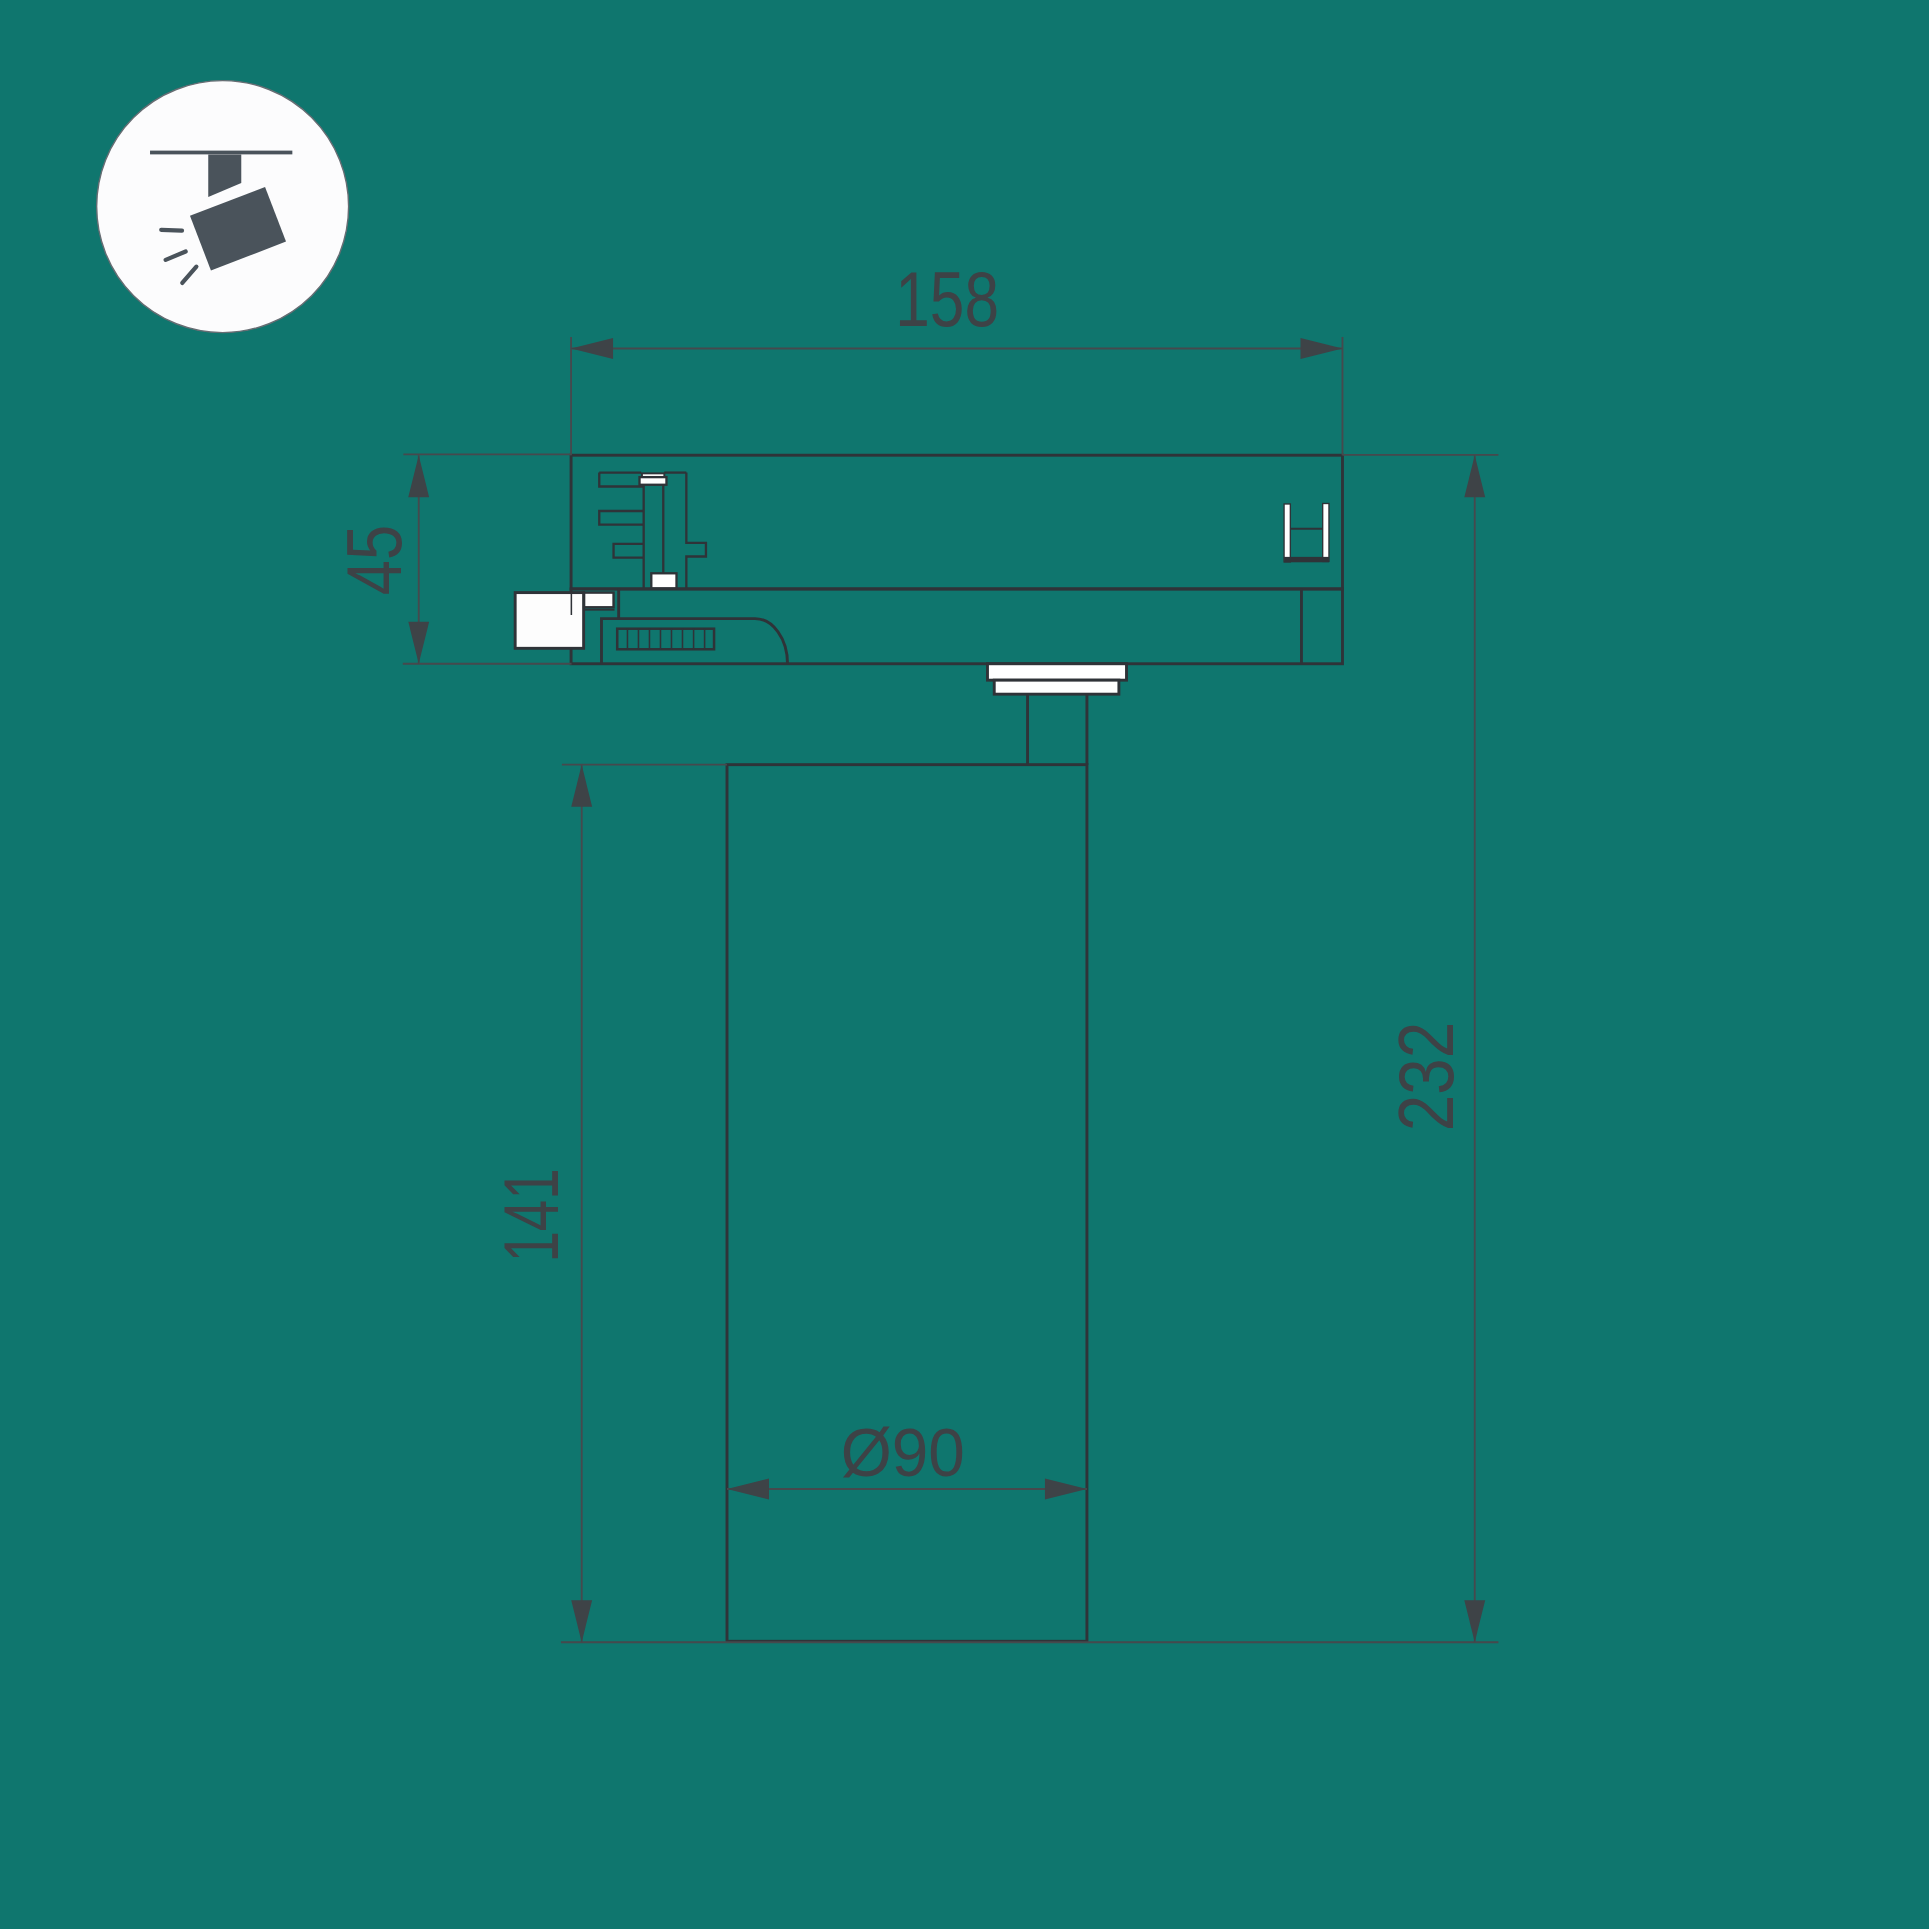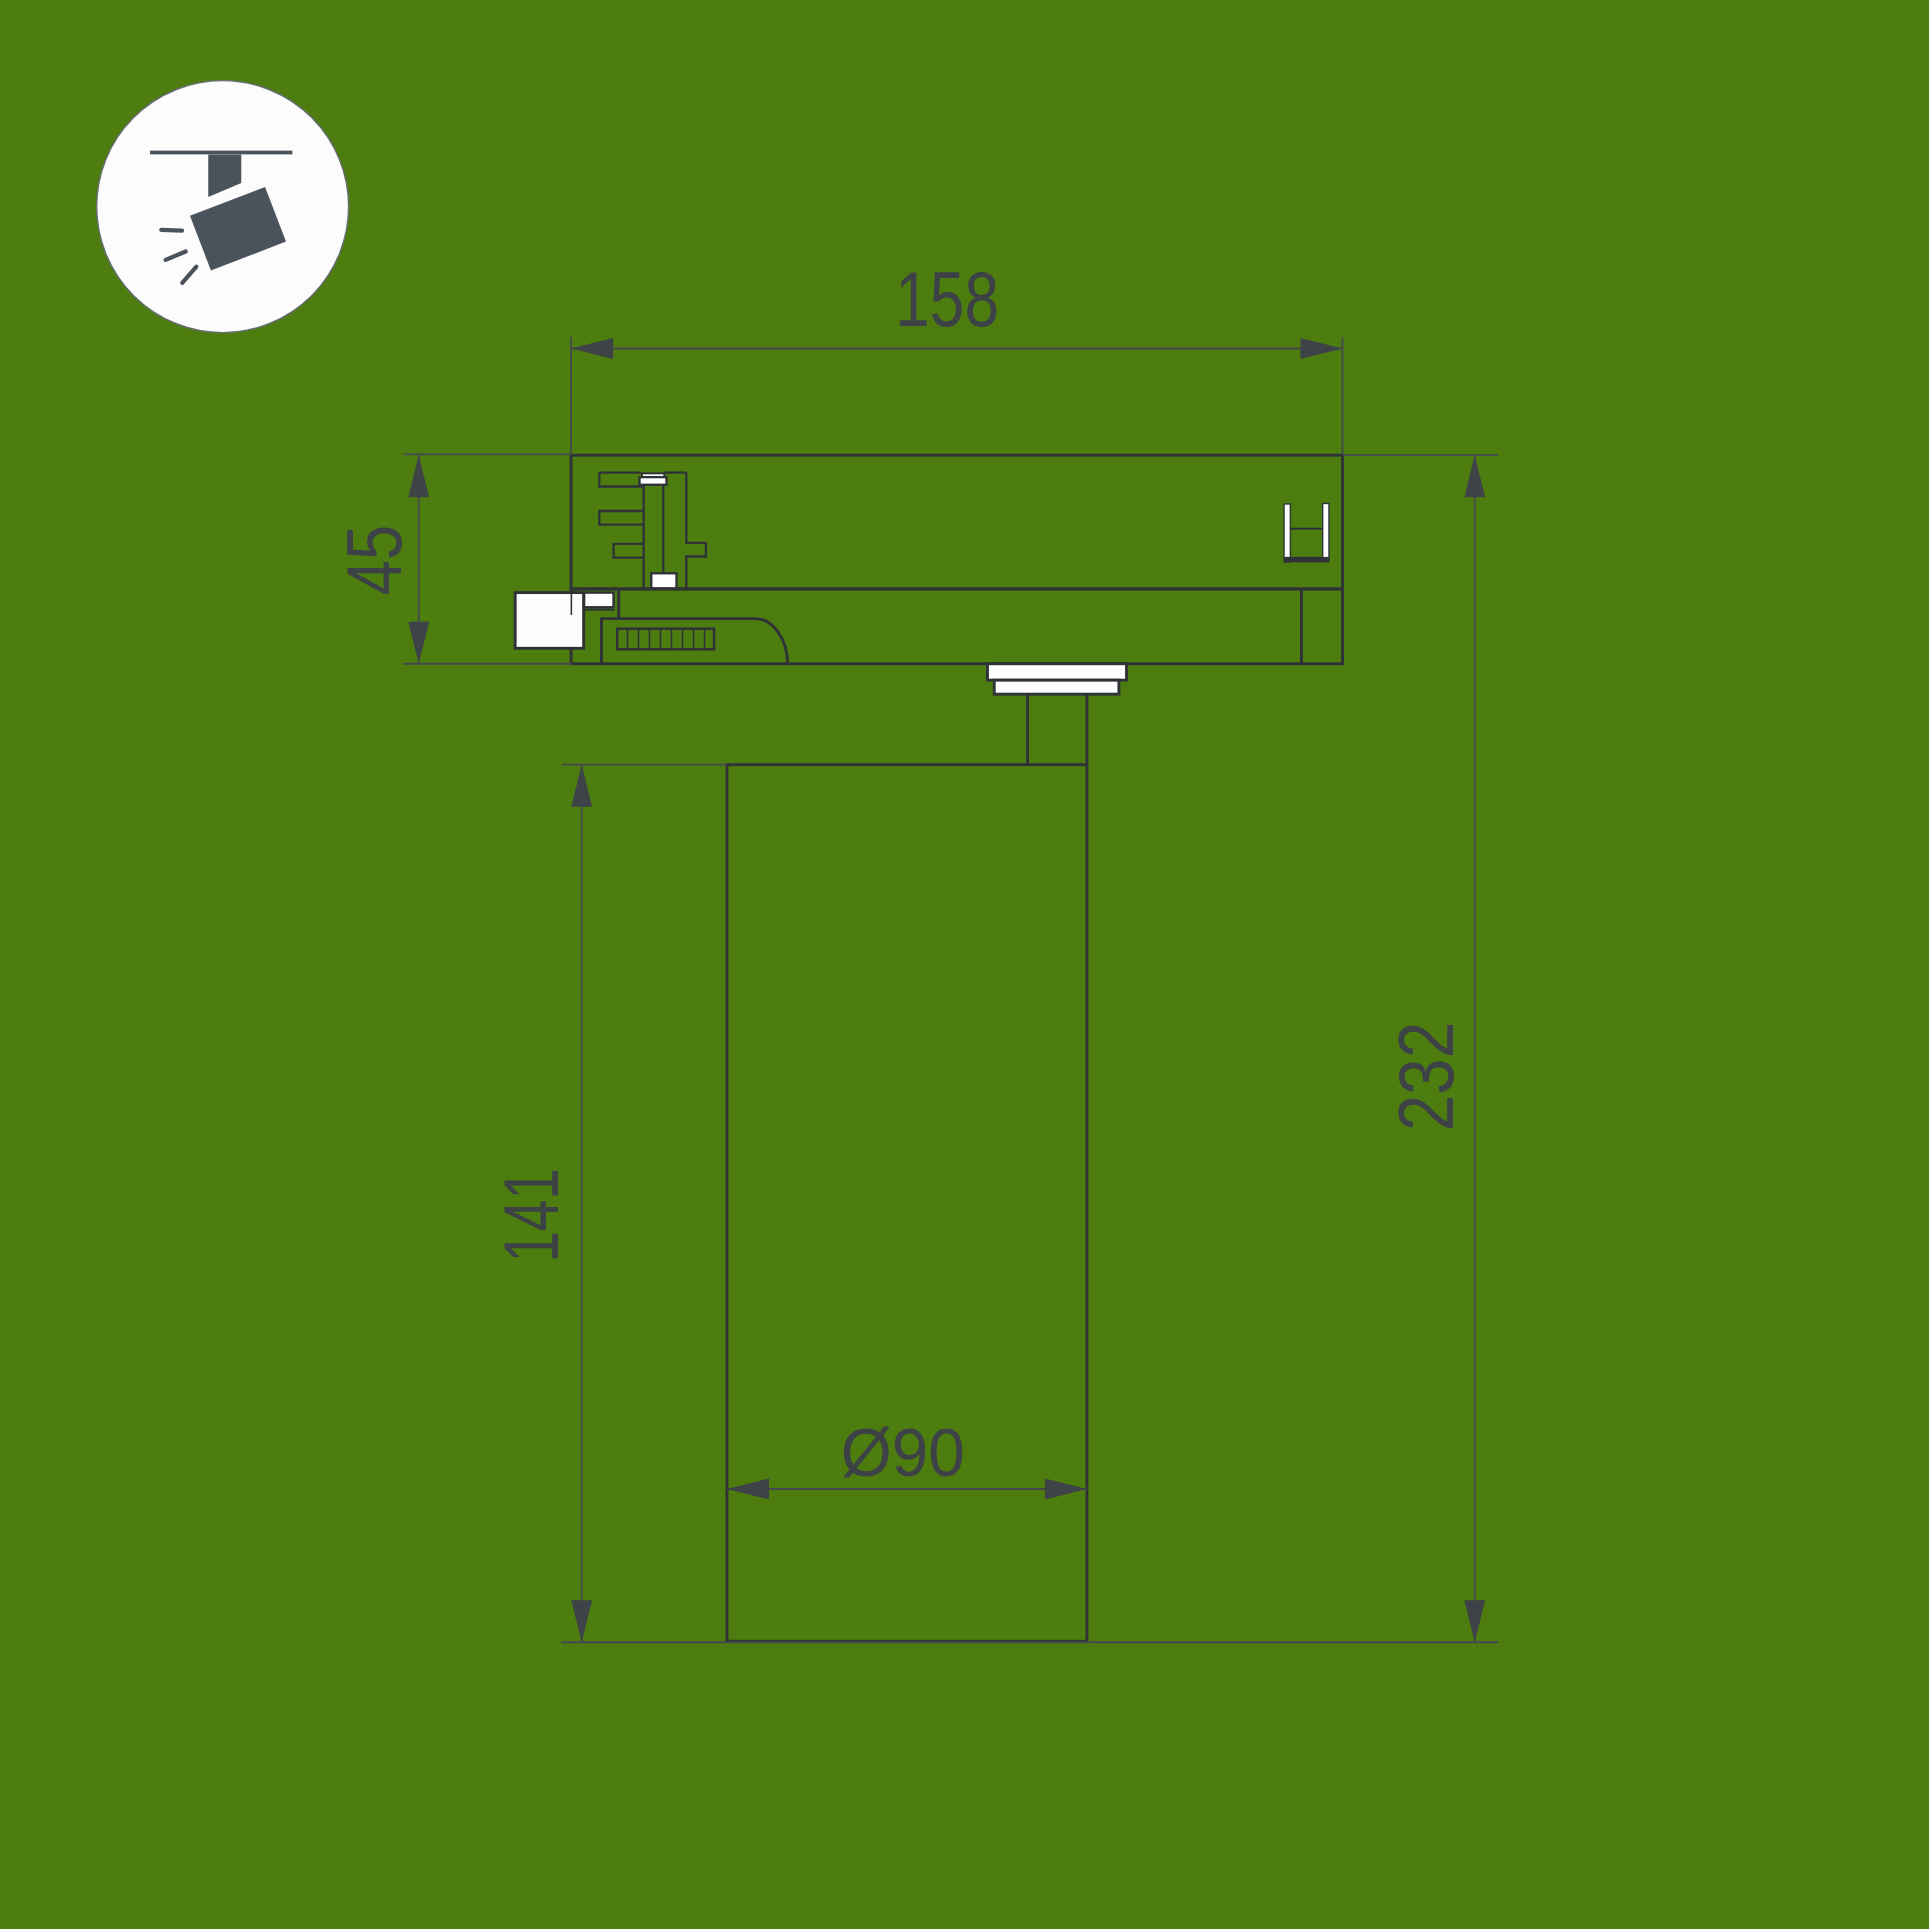--- a/index.html
+++ b/index.html
@@ -1,16 +1,16 @@
 <!DOCTYPE html>
 <html><head>
 <meta charset="utf-8">
 <style>
   html,body{margin:0;padding:0;background:#ffffff;}
-  #page{width:1929px;height:1929px;position:relative;background:#4d7c0f;}
+  #page{width:1929px;height:1929px;position:relative;background:#0f766e;}
   svg{display:block;}
   text{font-family:"Liberation Sans",sans-serif;fill:#3d4246;}
 </style>
 </head>
 <body>
 <div id="page">
 <svg width="1929" height="1929" viewBox="0 0 1998 1998">
 
   <g>
     <circle cx="230.6" cy="214" r="130.5" fill="#fcfcfd" stroke="#666d73" stroke-width="1.5"></circle>

